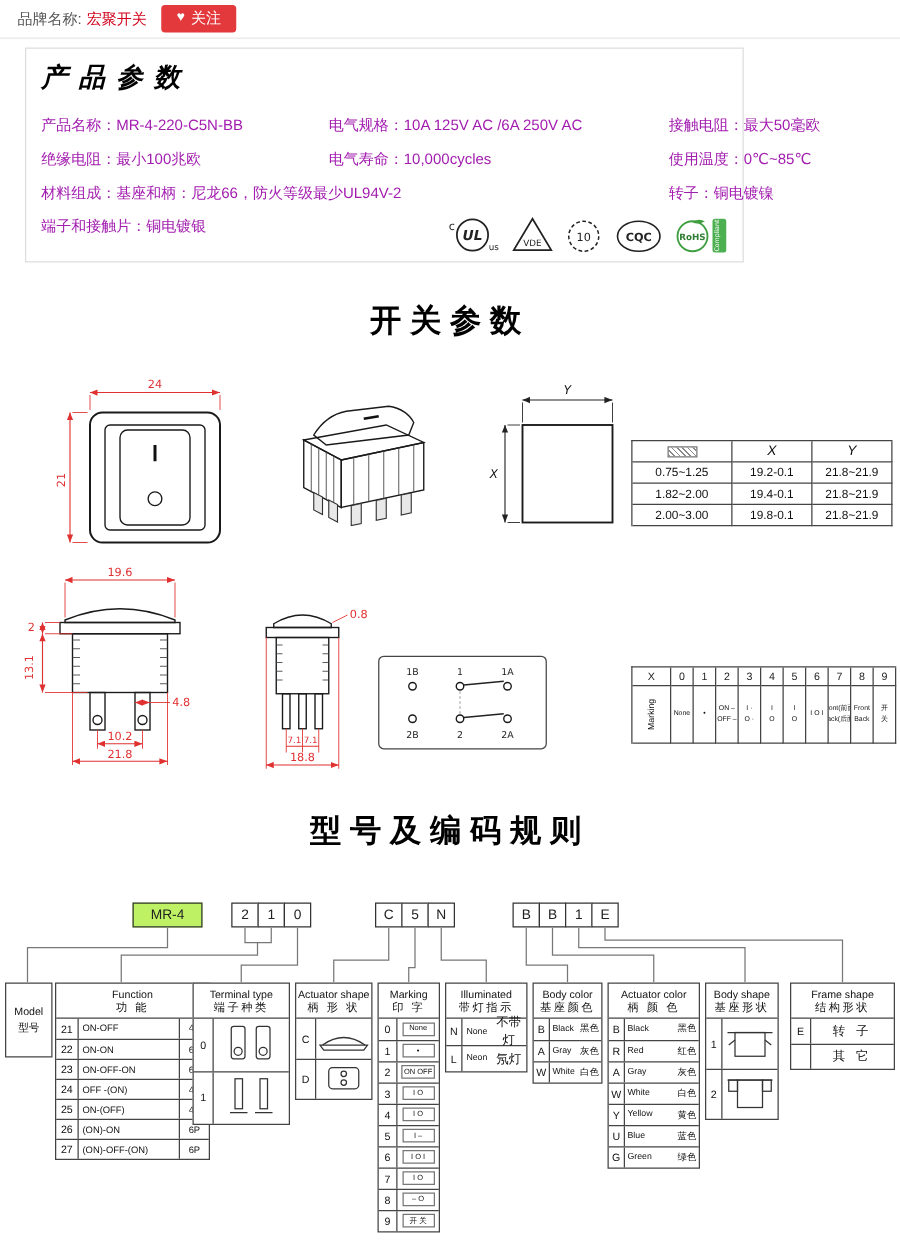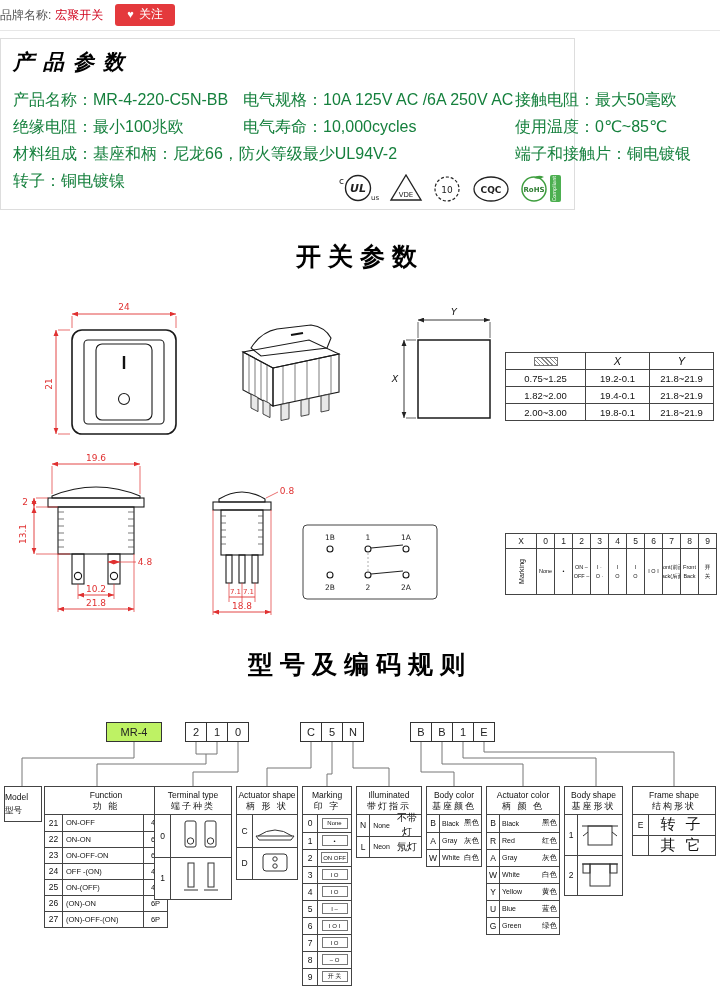--- a/index.html
+++ b/index.html
@@ -2,29 +2,29 @@
 <html><head>
 <meta charset="utf-8">
 <style>
 *{margin:0;padding:0;box-sizing:border-box}
 html,body{width:720px;height:1001px}
 body{background:#fff;font-family:"Liberation Sans","DejaVu Sans",sans-serif;color:#222;position:relative;overflow:hidden}
 .page{position:absolute;inset:0;width:720px;height:1001px}
 .draw{position:absolute}
 
 
-.topbar{position:absolute;left:0;top:0;width:720px;height:31px;border-bottom:1px solid #e7e7e7;display:flex;align-items:center;font-size:12px;color:#555}
+.topbar{position:absolute;left:0;top:0;width:720px;height:31px;border-bottom:1px solid #e7e7e7;display:flex;align-items:center;padding-left:14px;font-size:12px;color:#555}
 .brand-name{color:#d0021b;margin-left:4px;text-decoration:none;cursor:pointer}
 .follow-btn{margin-left:12px;background:#e4393c;color:#fff;font-size:12px;border:none;border-radius:3px;padding:3px 12px 4px;display:inline-flex;align-items:center;gap:5px;cursor:pointer;line-height:1.2}
 .heart{font-size:11px}
 
 
-.prod-box{position:absolute;left:0;top:38px;width:575px;height:172px;border:1px solid #ddd;background:#fff}
+.prod-box{position:absolute;left:20px;top:38px;width:575px;height:172px;border:1px solid #ddd;background:#fff}
 .prod-title{position:absolute;left:12px;top:9px;font-family:"DejaVu Serif","Liberation Serif",serif;font-style:italic;font-weight:bold;font-size:21px;letter-spacing:9px;color:#000}
-.spec-grid{position:absolute;left:12px;top:48px;width:688px;display:grid;grid-template-columns:230px 272px 184px;grid-auto-rows:27px;font-size:16px;color:#15803d;align-items:center}
+.spec-grid{position:absolute;left:12px;top:48px;width:688px;display:grid;grid-template-columns:230px 272px 184px;grid-auto-rows:27px;font-size:12px;color:#a21caf;align-items:center}
 .spec-cell{white-space:nowrap}
 .certs{position:absolute;right:10px;bottom:5px;display:flex;align-items:flex-end;gap:7px}
 .certs svg{display:block}
 
 
 .sec-heading{position:absolute;left:0;width:720px;text-align:center;font-size:25px;font-weight:700;letter-spacing:7px;color:#000}
 
 
 .ln{fill:none;stroke:#1a1a1a;stroke-width:1.1}
 .ln2{fill:none;stroke:#333;stroke-width:1}
@@ -66,21 +66,21 @@
 .connectors{position:absolute;left:0;top:742px}
 
 
 .ct{position:absolute;top:786px;border:1px solid #444;background:#fff;color:#111}
 .ct-h{border-bottom:1px solid #444;text-align:center;padding:3px 1px 2px;line-height:1.25}
 .ct-h .en{font-size:8.5px}
 .ct-h .cn{font-size:9px;letter-spacing:2px}
 .crow{display:flex;align-items:center}
 .crow+.crow{border-top:1px solid #444}
 .ccode{border-right:1px solid #444;align-self:stretch;display:flex;align-items:center;justify-content:center;font-size:8.5px}
-.model-tb{padding:4px 0;font-size:8.5px;line-height:1.5}
+.model-tb{padding:16px 0;text-align:center;font-size:8.5px;line-height:1.5}
 .fn .crow{height:16px}
 .fn .ccode{width:18px}
 .fname{flex:1;font-size:7.5px;padding-left:3px;white-space:nowrap}
 .fpins{width:24px;text-align:center;font-size:7.5px;border-left:1px solid #444;align-self:stretch;display:flex;align-items:center;justify-content:center}
 .tt .crow{height:42px}
 .tt .ccode{width:16px}
 .tdraw{flex:1;display:flex;justify-content:center;align-items:center}
 .as .crow{height:32px}
 .as .ccode{width:16px}
 .mkc .crow{height:17px}
@@ -92,21 +92,21 @@
 .il-en{width:23px;font-size:7px;text-align:center}
 .il-cn{flex:1;font-size:10px;text-align:center}
 .bc .crow{height:17px}
 .bc .ccode{width:13px}
 .bc-en{flex:1;font-size:7px;padding-left:2px}
 .bc-cn{font-size:7.5px;padding-right:2px}
 .bs .crow{height:40px}
 .bs .ccode{width:15px}
 .fs .crow{height:20px}
 .fs .ccode{width:16px}
-.fs-cn{flex:1;text-align:center;font-size:15px;letter-spacing:3px}
+.fs-cn{flex:1;text-align:center;font-size:10px;letter-spacing:3px}
 .svr{height:20px}
 .sv1{width:92px;border-right:1px solid #444;align-self:stretch;display:flex;align-items:center;justify-content:center;font-size:7.5px}
 .sv2{flex:1;display:flex;align-items:center;justify-content:center;font-size:7.5px}
 </style>
 </head>
 <body>
 
 <div class="page">
 
   <div class="topbar">
@@ -122,22 +122,22 @@
     <div class="prod-title">产品参数</div>
     <div class="spec-grid">
       <div class="spec-cell">产品名称：MR-4-220-C5N-BB</div>
         <div class="spec-cell">电气规格：10A 125V AC /6A 250V AC</div>
         <div class="spec-cell">接触电阻：最大50毫欧</div>
         <div class="spec-cell">绝缘电阻：最小100兆欧</div>
         <div class="spec-cell">电气寿命：10,000cycles</div>
         <div class="spec-cell">使用温度：0℃~85℃</div>
         <div class="spec-cell">材料组成：基座和柄：尼龙66，防火等级最少UL94V-2</div>
         <div class="spec-cell"></div>
+        <div class="spec-cell">转子：铜电镀镍</div>
         <div class="spec-cell">端子和接触片：铜电镀银</div>
-        <div class="spec-cell">转子：铜电镀镍</div>
     </div>
     <div class="certs">
       <svg width="48" height="32" viewBox="0 0 48 32">
         <text x="5" y="12" font-size="9" fill="#222">c</text>
         <circle cx="24" cy="16" r="12.5" fill="none" stroke="#222" stroke-width="1.4"></circle>
         <text x="24" y="20" font-size="11" font-style="italic" font-weight="bold" fill="#222" text-anchor="middle">UL</text>
         <text x="41" y="28" font-size="7" fill="#222" text-anchor="middle">us</text>
       </svg>
       <svg width="34" height="32" viewBox="0 0 34 32">
         <polygon points="17,3 32,28 2,28" fill="none" stroke="#222" stroke-width="1.4"></polygon>

